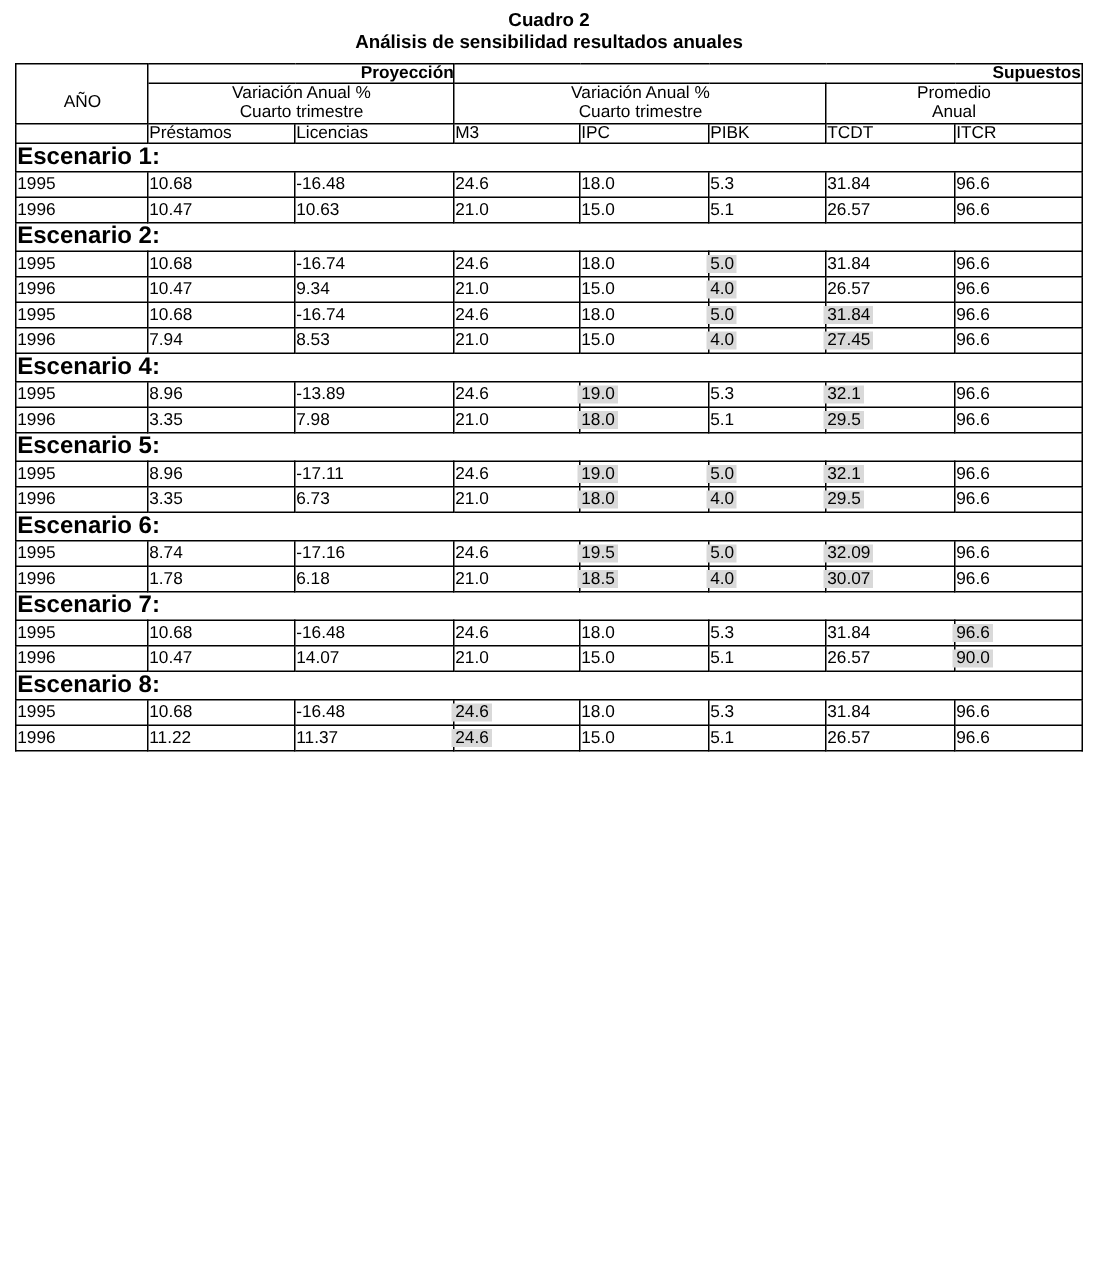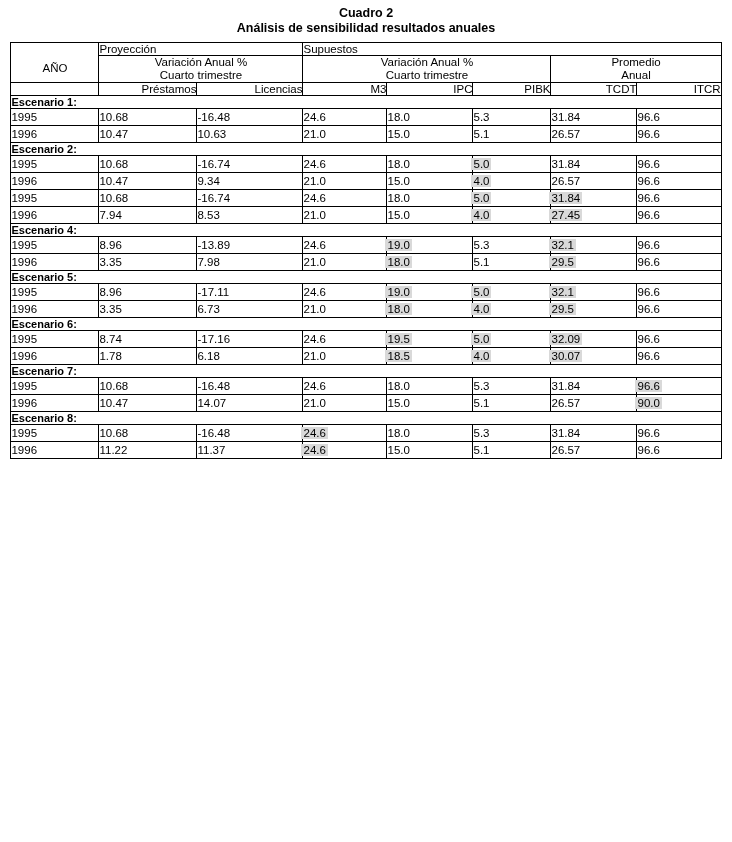--- a/index.html
+++ b/index.html
@@ -37,42 +37,42 @@
     margin: 0 auto;
     table-layout: fixed;
     font-size: 11.5px;
   }
   table.main td, table.main th {
     border: 1px solid #000000;
     padding: 0;
     vertical-align: middle;
   }
   .hdr-cell {
-    text-align: left;
-    font-weight: normal;
+    text-align: right;
+    font-weight: bold;
     font-size: 11.5px;
     padding: 4px 2px;
   }
   .hdr-sub {
     text-align: center;
     font-weight: normal;
     font-size: 11.5px;
     padding: 3px 2px;
     line-height: 13px;
   }
   .hdr-small {
-    text-align: right;
+    text-align: left;
     font-weight: normal;
     font-size: 11.5px;
     padding: 3px 6px;
   }
 
   .scenario-row td {
     font-weight: bold;
-    font-size: 11px;
+    font-size: 16px;
     padding: 5px 6px;
     text-align: left;
   }
   .data-row td {
     font-size: 11.5px;
     padding: 5px 6px;
     text-align: left;
     height: 16px;
   }
   .hl {

